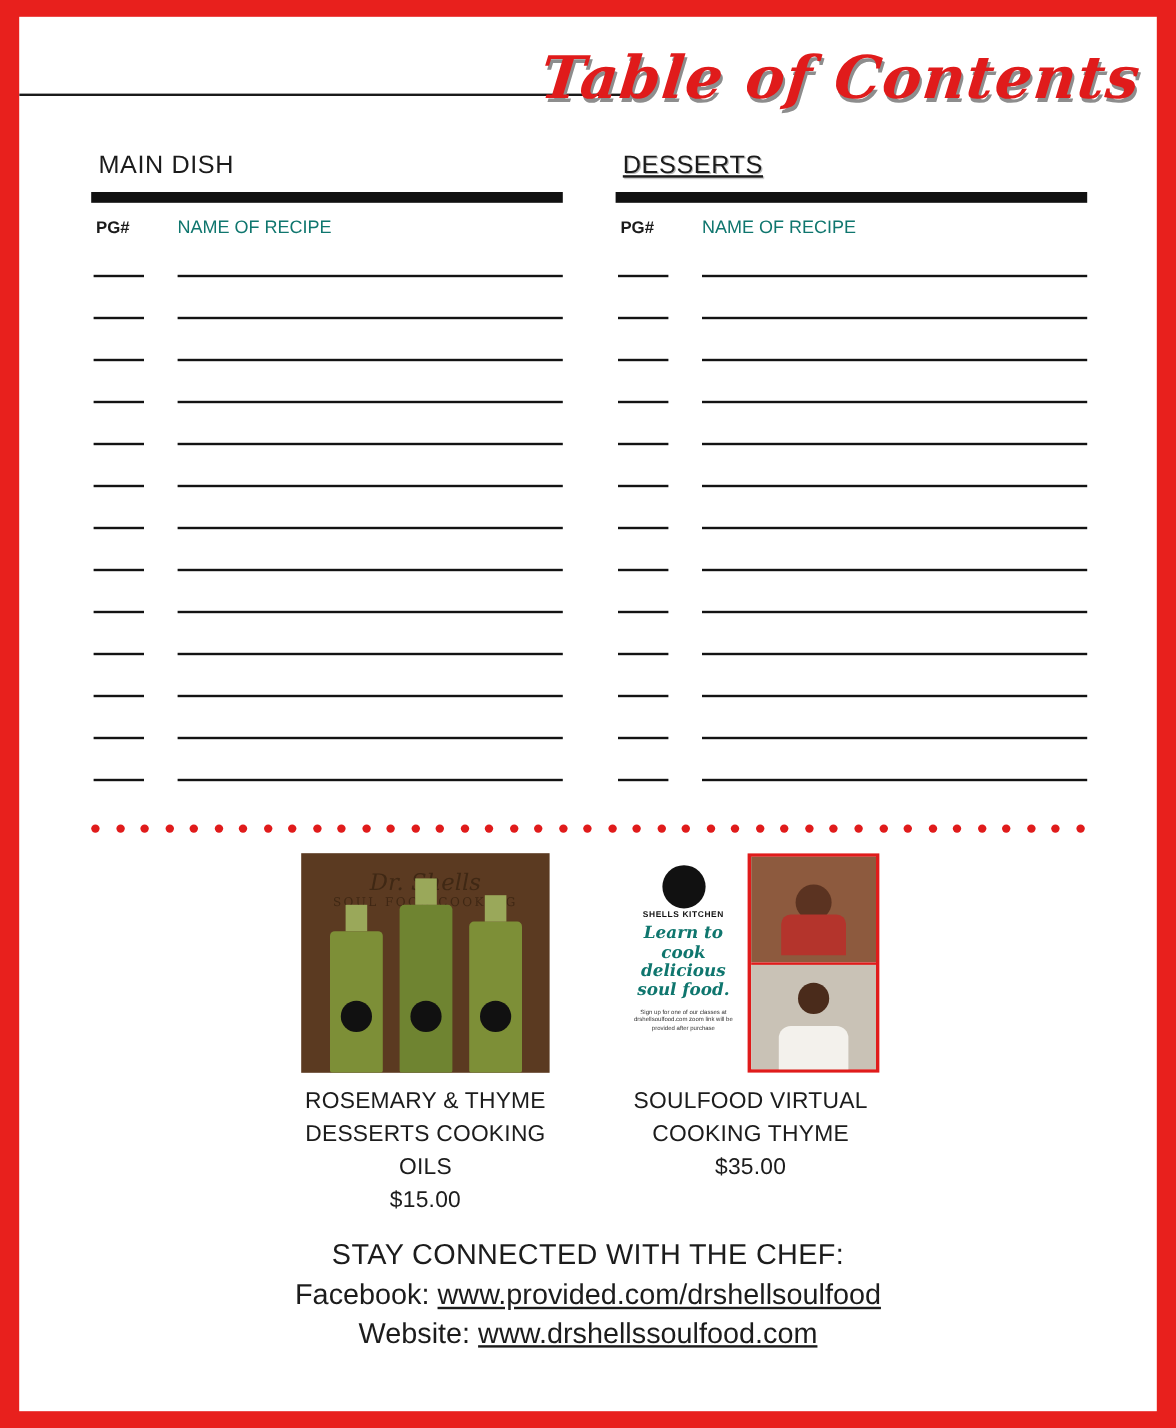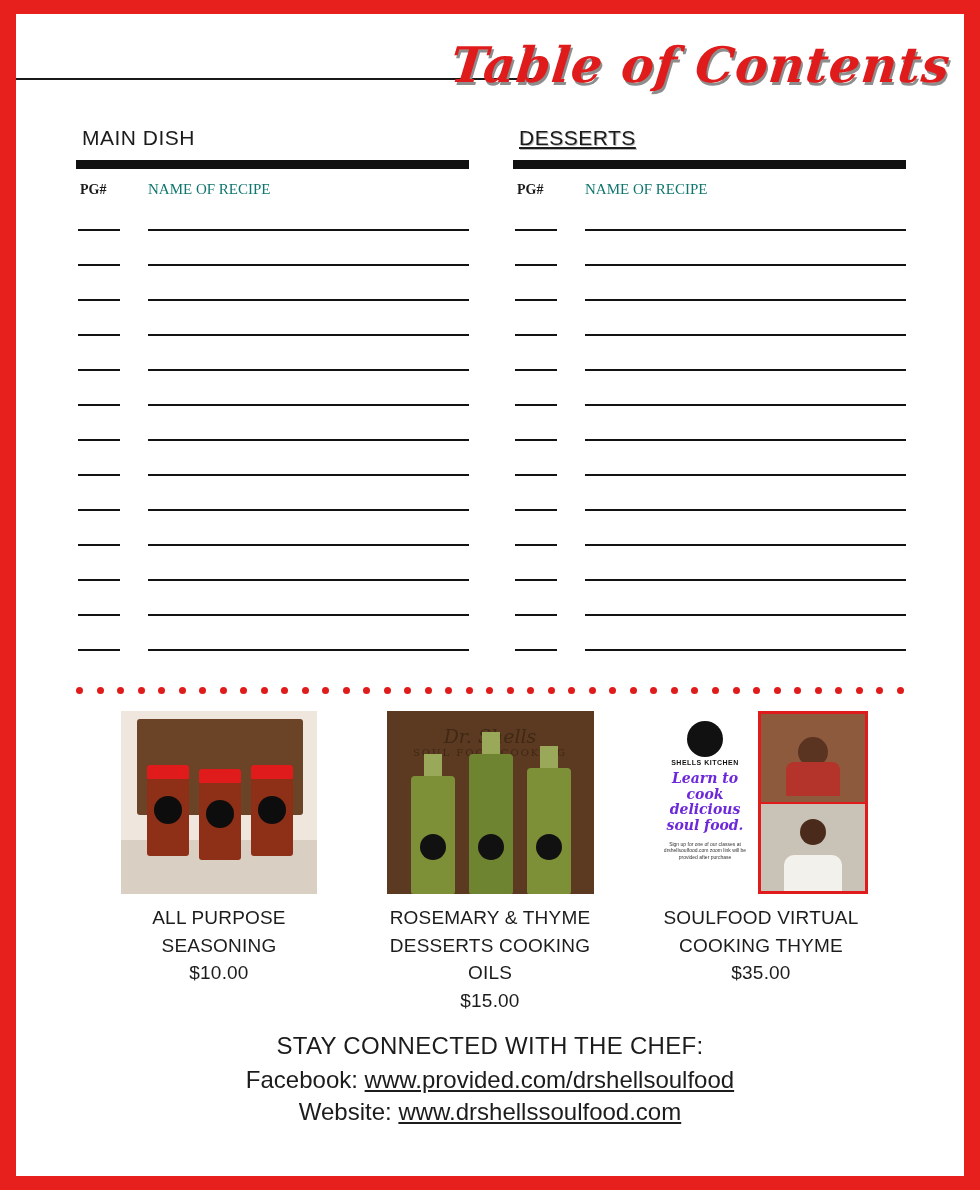--- a/index.html
+++ b/index.html
@@ -85,21 +85,20 @@
   .col-bar {
     height: 9px;
     background: #111111;
     width: 100%;
   }
   .col-subhead {
     display: flex;
     align-items: baseline;
     margin-top: 12px;
     margin-bottom: 14px;
-    font-family: Liberation Serif, serif;
   }
   .sub-pg {
     width: 72px;
     font-size: 14px;
     font-weight: bold;
     color: #1b1b1b;
     padding-left: 4px;
     box-sizing: border-box;
   }
   .sub-name {
@@ -291,21 +290,21 @@
     letter-spacing: .5px;
     color: #111;
     font-weight: bold;
   }
   .flyer-head {
     font-family: "DejaVu Serif", serif;
     font-weight: bold;
     font-style: italic;
     font-size: 14px;
     line-height: 1.12;
-    color: #6d28d9;
+    color: #0f766e;
     margin-top: 5px;
   }
   .flyer-sub {
     font-size: 5px;
     color: #333;
     line-height: 1.35;
     margin-top: 7px;
   }
   .flyer-right {
     width: 110px;
@@ -553,43 +552,20 @@
         <span class="dot" style="background: rgb(224, 27, 27);"></span>
         <span class="dot" style="background: rgb(224, 27, 27);"></span>
         <span class="dot" style="background: rgb(224, 27, 27);"></span>
         <span class="dot" style="background: rgb(224, 27, 27);"></span>
         <span class="dot" style="background: rgb(224, 27, 27);"></span>
         <span class="dot" style="background: rgb(224, 27, 27);"></span>
       </div>
 
     <div class="products">
 
-      <div class="product">
-        <div class="photo photo1">
-          <div class="p1-board"></div>
-          <div class="p1-counter"></div>
-          <div class="p1-bottle p1-b1">
-              <span class="cap"></span>
-              <span class="label"></span>
-            </div>
-          <div class="p1-bottle p1-b2">
-              <span class="cap"></span>
-              <span class="label"></span>
-            </div>
-          <div class="p1-bottle p1-b3">
-              <span class="cap"></span>
-              <span class="label"></span>
-            </div>
-        </div>
-        <div class="product-caption">
-          <div>ALL PURPOSE</div>
-          <div>SEASONING</div>
-          <div>$10.00</div>
-        </div>
-      </div>
 
       <div class="product">
         <div class="photo photo2">
           <div class="p2-engrave">Dr. Shells<small>SOUL FOOD COOKING</small></div>
           <div class="p2-bottle p2-b1">
               <span class="neck"></span>
               <span class="lbl"></span>
             </div>
           <div class="p2-bottle p2-b2">
               <span class="neck"></span>

